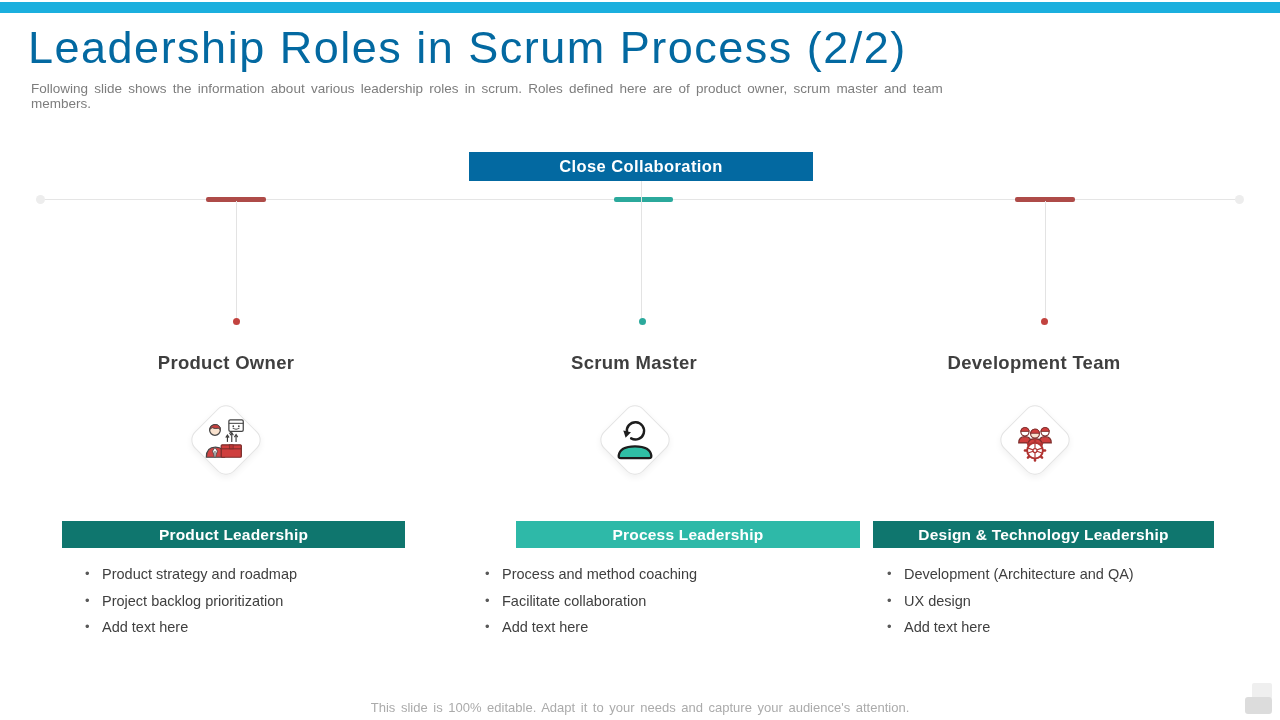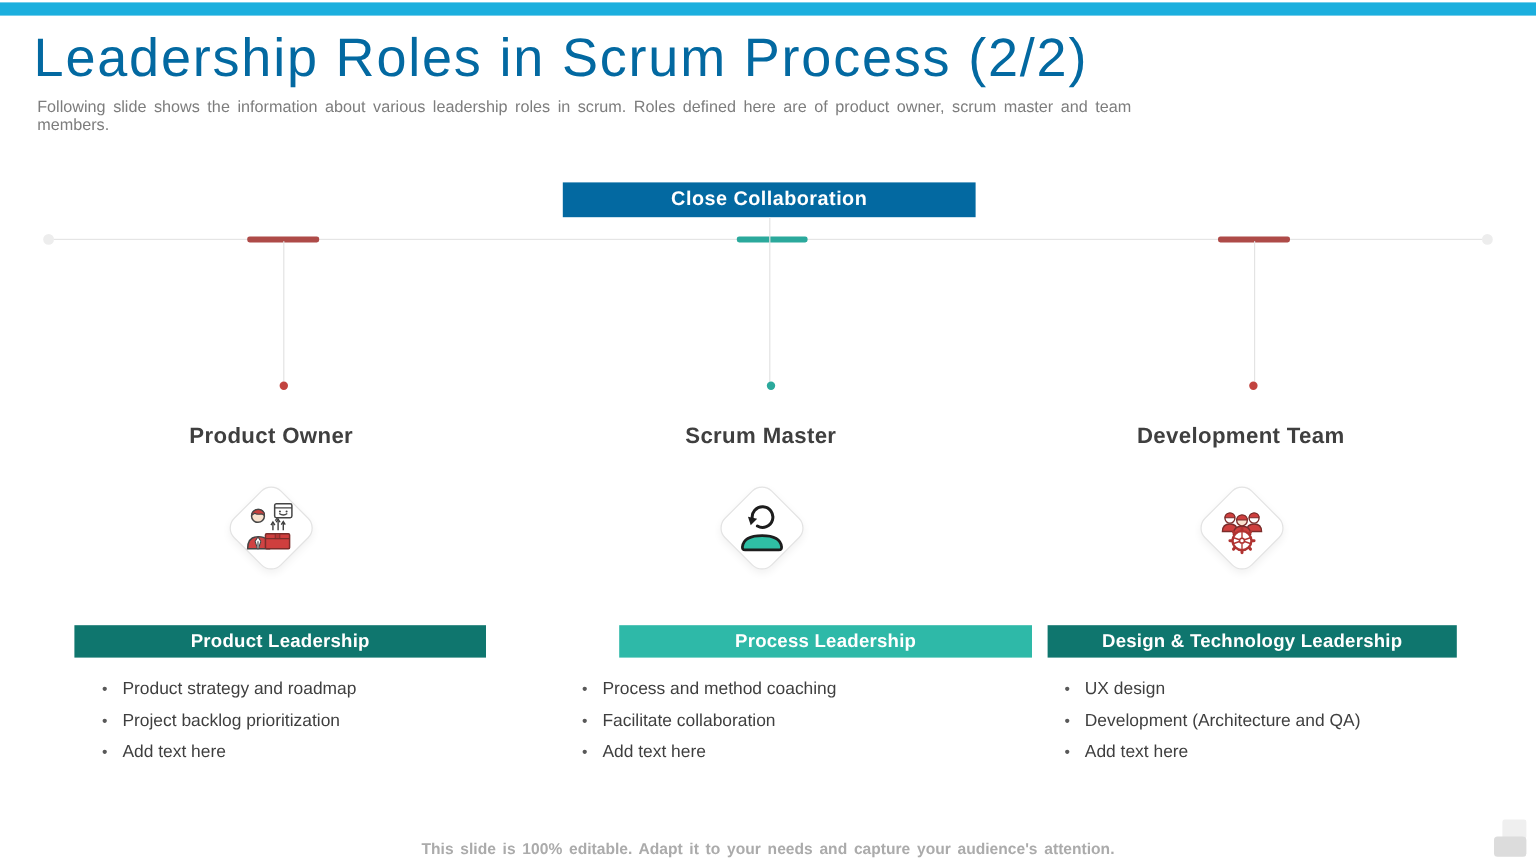--- a/index.html
+++ b/index.html
@@ -100,21 +100,21 @@
   .bullet-list li {
     position:relative; padding-left:17px; margin-bottom:8.5px;
     font-size:14.5px; color:#3f3f3f; line-height:18px;
   }
   .bullet-list li::before {
     content:"•"; position:absolute; left:0; top:0;
     color:#595959; font-size:13px;
   }
   .footer-note {
     position:absolute; left:0; top:700px; width:1280px; text-align:center;
-    font-size:13px; color:#ababab; word-spacing:2px;font-weight:bold;
+    font-size:13px; color:#ababab; word-spacing:2px;
   }
   .corner-thumb {
     position:absolute; left:1245px; top:697px; width:27px; height:17px;
     background:#dcdcdc; border-radius:3px;
   }
   .corner-thumb-shade {
     position:absolute; left:1252px; top:683px; width:20px; height:16px;
     background:#efefef; border-radius:2px;
   }
 </style>
@@ -233,21 +233,21 @@
   <li>Product strategy and roadmap</li>
   <li>Project backlog prioritization</li>
   <li>Add text here</li>
 </ul>
 <ul class="bullet-list list-2">
   <li>Process and method coaching</li>
   <li>Facilitate collaboration</li>
   <li>Add text here</li>
 </ul>
 <ul class="bullet-list list-3">
+  <li>Development (Architecture and QA)</li>
   <li>UX design</li>
-  <li>Development (Architecture and QA)</li>
   <li>Add text here</li>
 </ul>
 
 <div class="footer-note">This slide is 100% editable. Adapt it to your needs and capture your audience's attention.</div>
 
 <div class="corner-thumb-shade"></div>
 <div class="corner-thumb"></div>
 
 </body></html>

